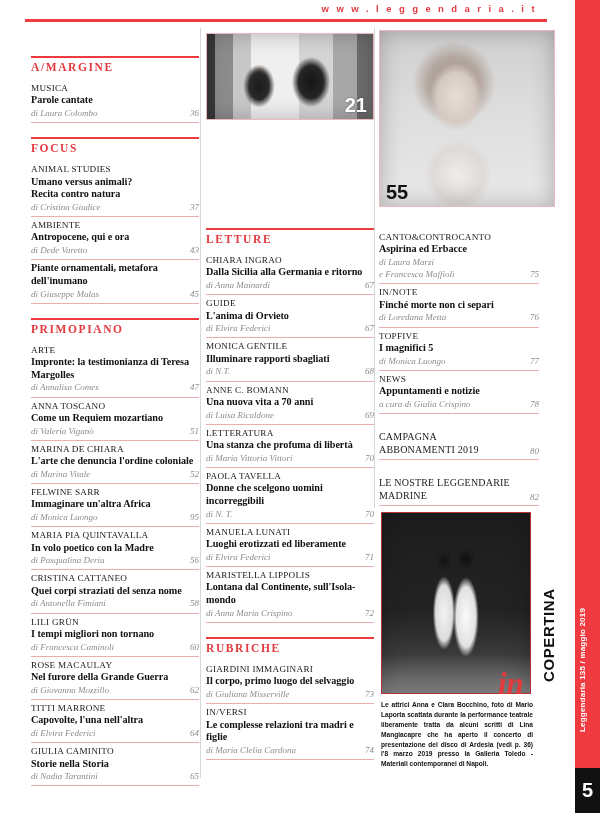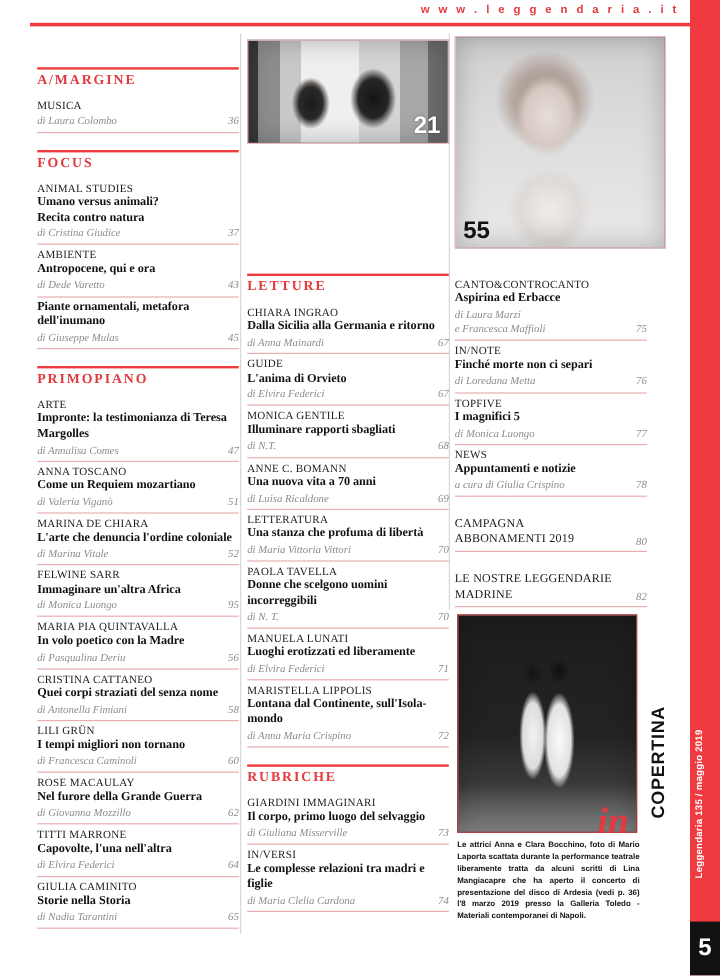--- a/index.html
+++ b/index.html
@@ -30,21 +30,21 @@
   }
   .page-num-box {
     position:absolute; right:0; bottom:0; width:25px; height:45px;
     background:#111111; color:#ffffff;
     font-family:"Liberation Sans", sans-serif; font-size:20px; font-weight:bold;
     display:flex; align-items:center; justify-content:center;
   }
 
   
   .header {
-    position:absolute; top:0; left:25px; right:12px; height:37px;
+    position:absolute; top:0; left:25px; right:41px; height:37px;
   }
   .site-url {
     position:absolute; right:22px; top:3px;
     color:#e23a3e; font-family:"Liberation Sans", sans-serif;
     font-size:9.5px; font-weight:bold; letter-spacing:2.4px;
   }
   .header-rule {
     position:absolute; left:0; right:12px; top:19px; height:2.5px;
     background:#ef3b3f;
   }
@@ -241,20 +241,21 @@
     <div class="ph-bg" id="p55bg"></div>
     <div class="vignette"></div>
     <div class="num pnum-dark" style="left:6px;bottom:4px;font-size:20px;">55</div>
   </div>
 
   <div class="col" id="col-left">
     <div class="col-inner" id="left-inner" style="top:56px;">
         <div class="sec-head">A/MARGINE</div>
         <div class="entry first">
           <div class="author-up"><span>MUSICA</span></div>
+          <div class="title"><span>Parole cantate</span></div>
           <div class="byline-row">
             <div class="byline">di Laura Colombo</div>
             <div class="pg">36</div>
           </div>
         </div>
         <div class="sec-head" style="margin-top: 14px;">FOCUS</div>
         <div class="entry first">
           <div class="author-up"><span>ANIMAL STUDIES</span></div>
           <div class="title"><span>Umano versus animali?<br>Recita contro natura</span></div>
           <div class="byline-row">

